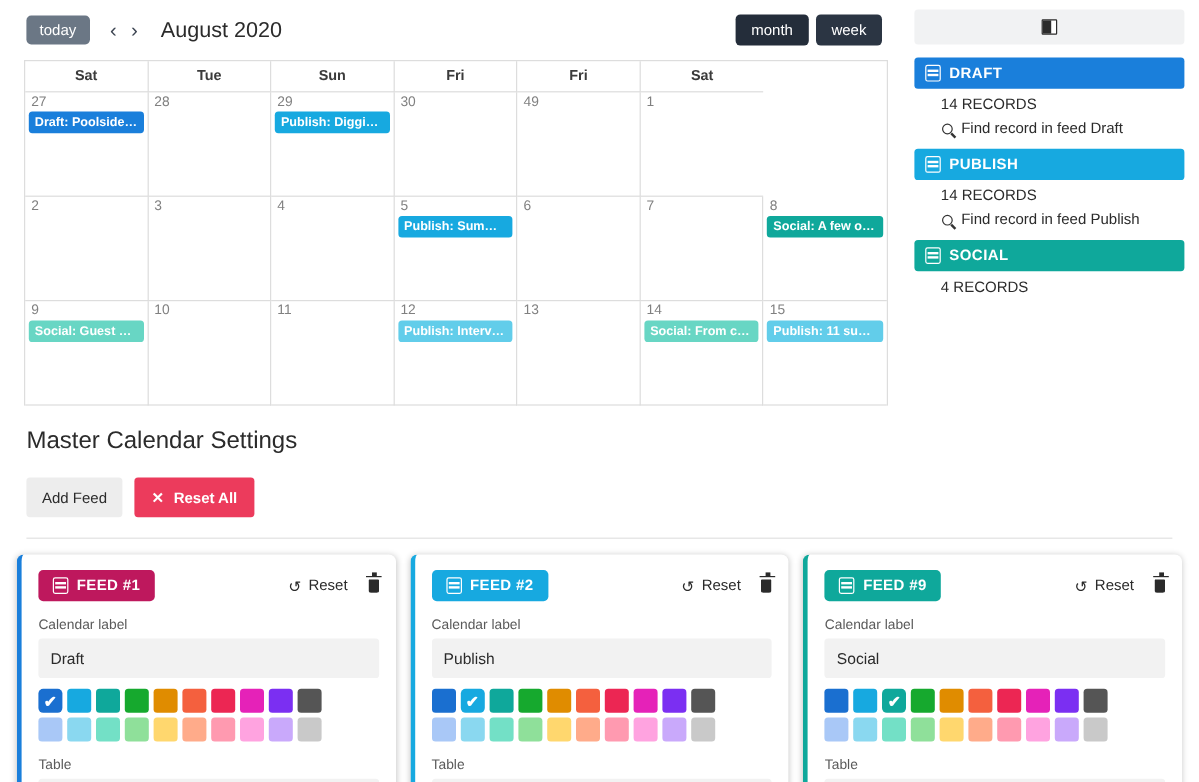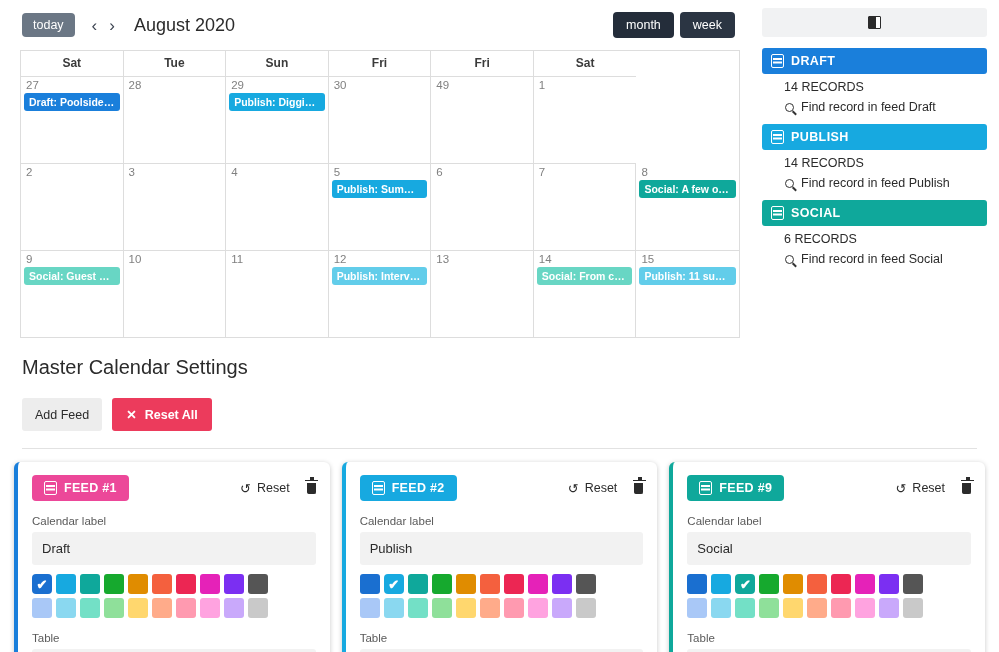--- a/index.html
+++ b/index.html
@@ -322,46 +322,42 @@
                 <span>Find record in feed Publish</span>
               </div>
             </div>
           </div>
           <div class="feed-block">
             <div class="feed-bar" style="background:#0fa89b">
               <span class="tbl-icon"></span>
               <span>SOCIAL</span>
             </div>
             <div class="feed-meta">
-              <div class="rec-count">6 RECORDS</div>
-              <div class="find-row">
-                <span class="search-ico"></span>
-                <span>Find record in feed Social</span>
-              </div>
+              <div class="rec-count">4 RECORDS</div>
             </div>
           </div>
         </div>
     </div>
   </div>
 
   <div class="settings">
     <h2>Master Calendar Settings</h2>
     <div class="set-btns">
       <button class="btn-addfeed">Add Feed</button>
       <button class="btn-resetall">
         <span>✕</span>
         <span>Reset All</span>
       </button>
     </div>
     <div class="hr"></div>
   </div>
 
   <div class="cards" id="cards">
       <div class="card" style="border-left-color: rgb(26, 127, 219);"><div class="card-head">
-          <div class="card-badge" style="background:#ec4899">
+          <div class="card-badge" style="background:#be185d">
             <span class="tbl-icon"></span>
             <span>FEED #1</span>
           </div>
           <div class="card-actions">
             <span class="reset-link">
               <span class="refresh-ico">↺</span>
               <span>Reset</span>
             </span>
             <span class="trash"></span>
           </div>

